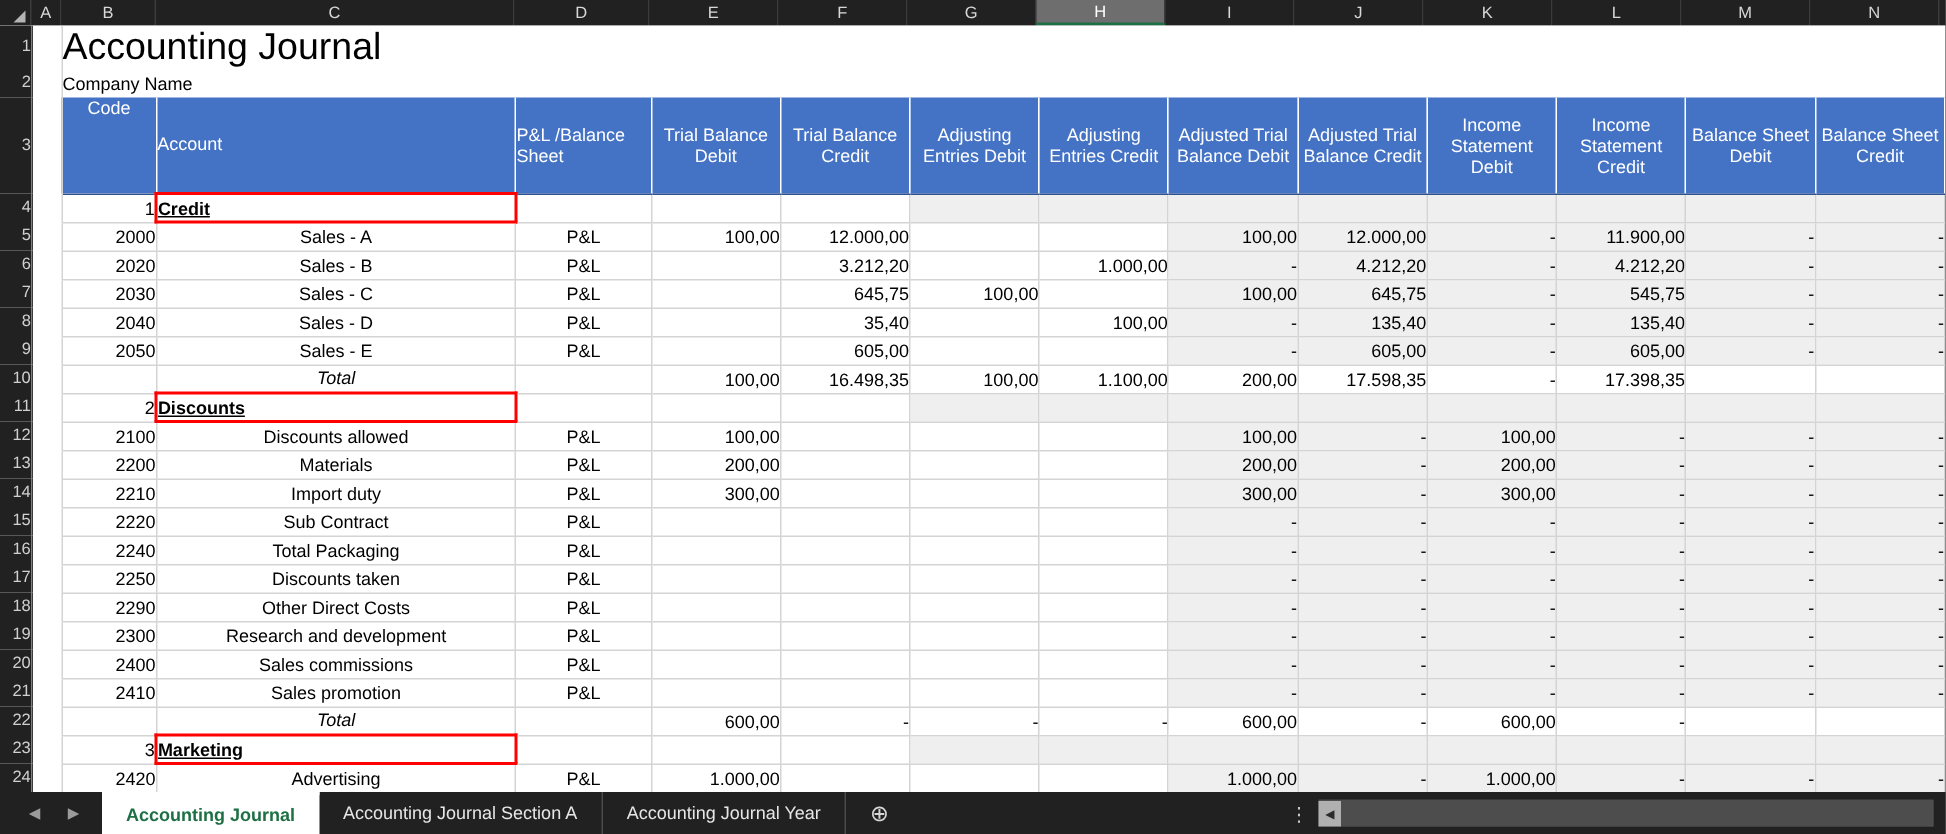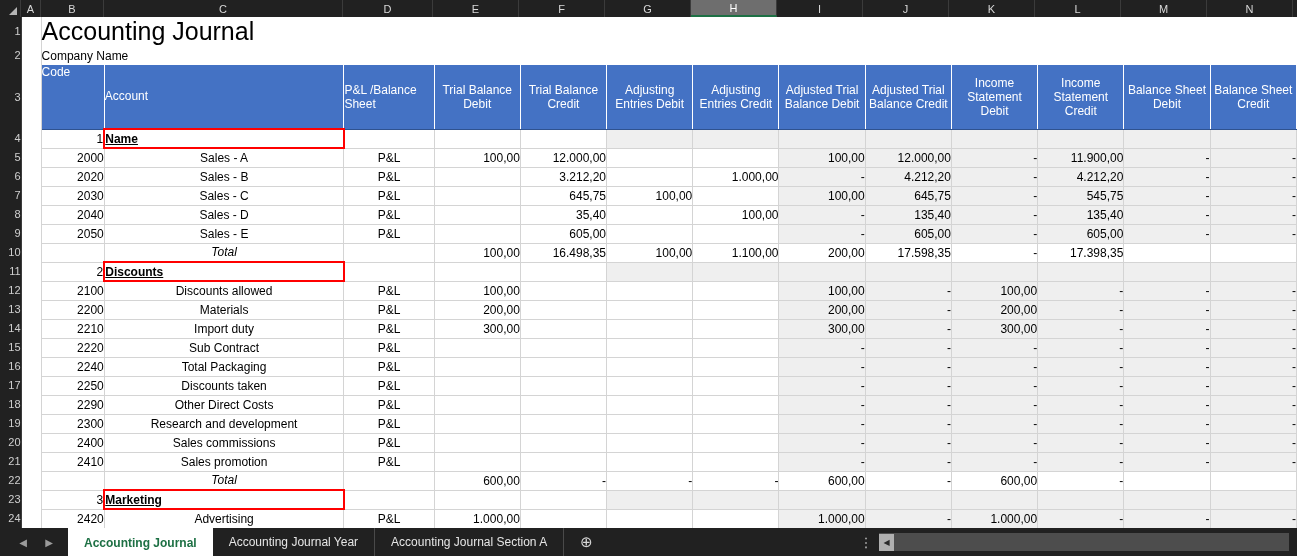--- a/index.html
+++ b/index.html
@@ -118,21 +118,21 @@
     color: #ffffff;
     font-size: 12px;
     border-right: 1px solid #ffffff;
     border-bottom: 1px solid #2f528f;
     padding: 2px 4px;
     vertical-align: top;
     line-height: 1.18;
     word-wrap: break-word;
     white-space: normal;
   }
-  .hdr.r { text-align: left; vertical-align: top; }
+  .hdr.r { text-align: center; vertical-align: top; }
   .hdr.c { text-align: center; }
   .hdr.l { text-align: left; }
 
   
   .sect {
     font-weight: bold;
     text-decoration: underline;
     border: 2px solid #ff0000;
     background: #ffffff;
     padding: 0 3px;
@@ -270,21 +270,21 @@
         <td class="hdr c">Balance Sheet Debit</td>
         <td class="hdr c">Balance Sheet Credit</td>
       </tr>
 
       </tbody>
         <tbody id="rows-body">
           <tr style="height: 19px;">
             <td class="rownum">4</td>
             <td class="colA"></td>
             <td class="sectnum">1</td>
-            <td class="sect">Name</td>
+            <td class="sect">Credit</td>
             <td class="cell"></td>
             <td class="cell"></td>
             <td class="cell"></td>
             <td class="cell shaded"></td>
             <td class="cell shaded"></td>
             <td class="cell shaded"></td>
             <td class="cell shaded"></td>
             <td class="cell shaded"></td>
             <td class="cell shaded"></td>
             <td class="cell shaded"></td>
@@ -634,22 +634,22 @@
     </table>
   </div>
 
   <div class="tabbar">
     <div class="navarrows">
       <div class="navarrow">◀</div>
       <div class="navarrow">▶</div>
     </div>
     <div class="sheet-tabs" id="sheet-tabs">
         <div class="tab active">Accounting Journal</div>
+        <div class="tab">Accounting Journal Section A</div>
         <div class="tab">Accounting Journal Year</div>
-        <div class="tab">Accounting Journal Section A</div>
       </div>
     <div class="addsheet">⊕</div>
     <div class="tabbar-spacer"></div>
     <div class="ellipsis-btn">⋮</div>
     <div class="hscroll">
       <div class="hscroll-btn">◀</div>
       <div class="hscroll-track"></div>
     </div>
   </div>
 

